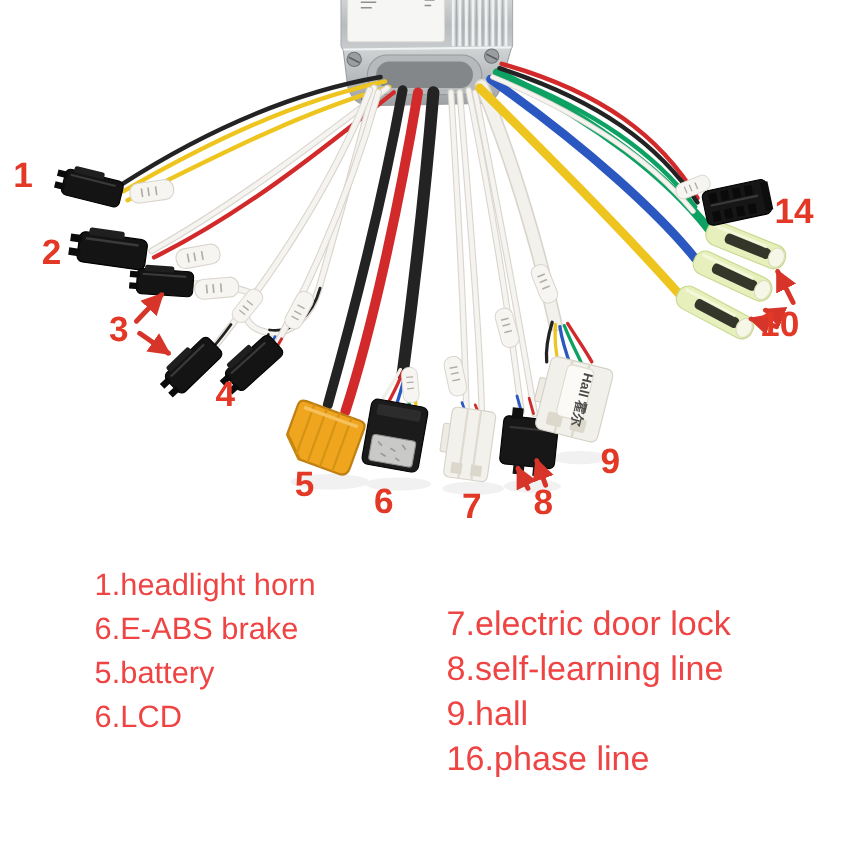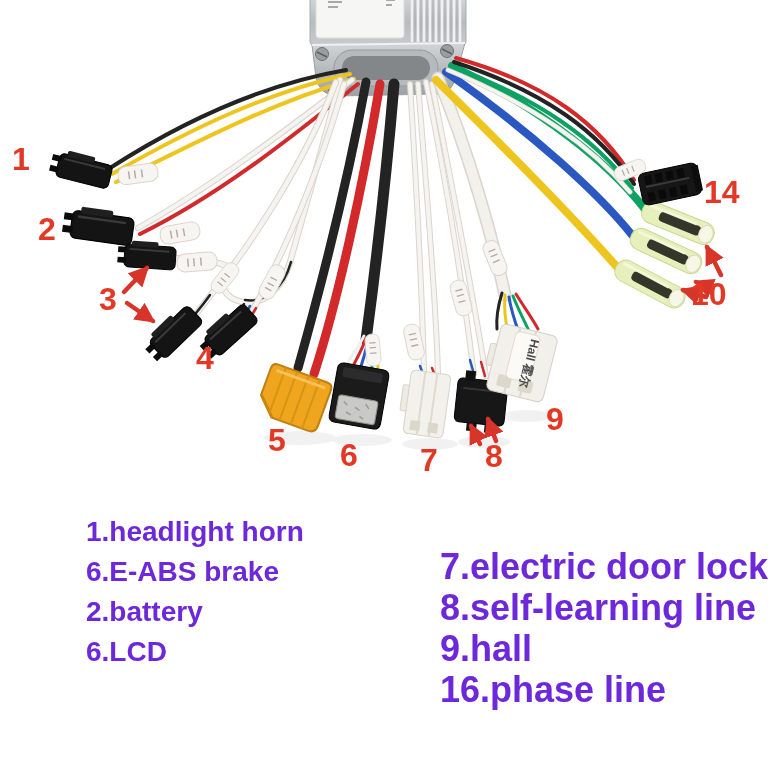--- a/index.html
+++ b/index.html
@@ -1,23 +1,23 @@
 <!DOCTYPE html>
 <html><head>
 <meta charset="utf-8">
 <style>
   html,body{margin:0;padding:0;background:#ffffff;}
   .stage{position:relative;width:768px;height:768px;background:#ffffff;overflow:hidden;
          font-family:"Liberation Sans",sans-serif;}
   .photo-svg{position:absolute;left:0;top:0;width:768px;height:768px;}
   .callout{position:absolute;font-weight:bold;font-size:32px;line-height:1;color:#e33826;}
-  .legend{position:absolute;font-weight:bold;color:#6d28d9;}
+  .legend{position:absolute;font-weight:normal;color:#ef4444;}
   .legend p{margin:0;white-space:nowrap;}
   .legend-left{left:86px;top:512px;font-size:28px;line-height:40px;}
-  .legend-right{left:406px;top:546px;font-size:36px;line-height:41px;margin-left:34px;}
+  .legend-right{left:406px;top:546px;font-size:31px;line-height:41px;}
 </style>
 </head>
 <body>
 
 <div class="stage">
 
   <svg class="photo-svg" viewBox="0 0 768 768" xmlns="http://www.w3.org/2000/svg">
     <defs>
       <linearGradient id="gSilver" x1="0" y1="0" x2="0" y2="1">
         <stop offset="0" stop-color="#dcdedf"></stop>
@@ -289,21 +289,21 @@
   <div class="callout" style="left:340px;top:439px">6</div>
   <div class="callout" style="left:420px;top:444px">7</div>
   <div class="callout" style="left:485px;top:440px">8</div>
   <div class="callout" style="left:546px;top:403px">9</div>
   <div class="callout" style="left:691px;top:278px">10</div>
   <div class="callout" style="left:704px;top:176px">14</div>
 
   <div class="legend legend-left">
     <p>1.headlight horn</p>
     <p>6.E-ABS brake</p>
-    <p>2.battery</p>
+    <p>5.battery</p>
     <p>6.LCD</p>
   </div>
   <div class="legend legend-right">
     <p>7.electric door lock</p>
     <p>8.self-learning line</p>
     <p>9.hall</p>
     <p>16.phase line</p>
   </div>
 
 </div>

